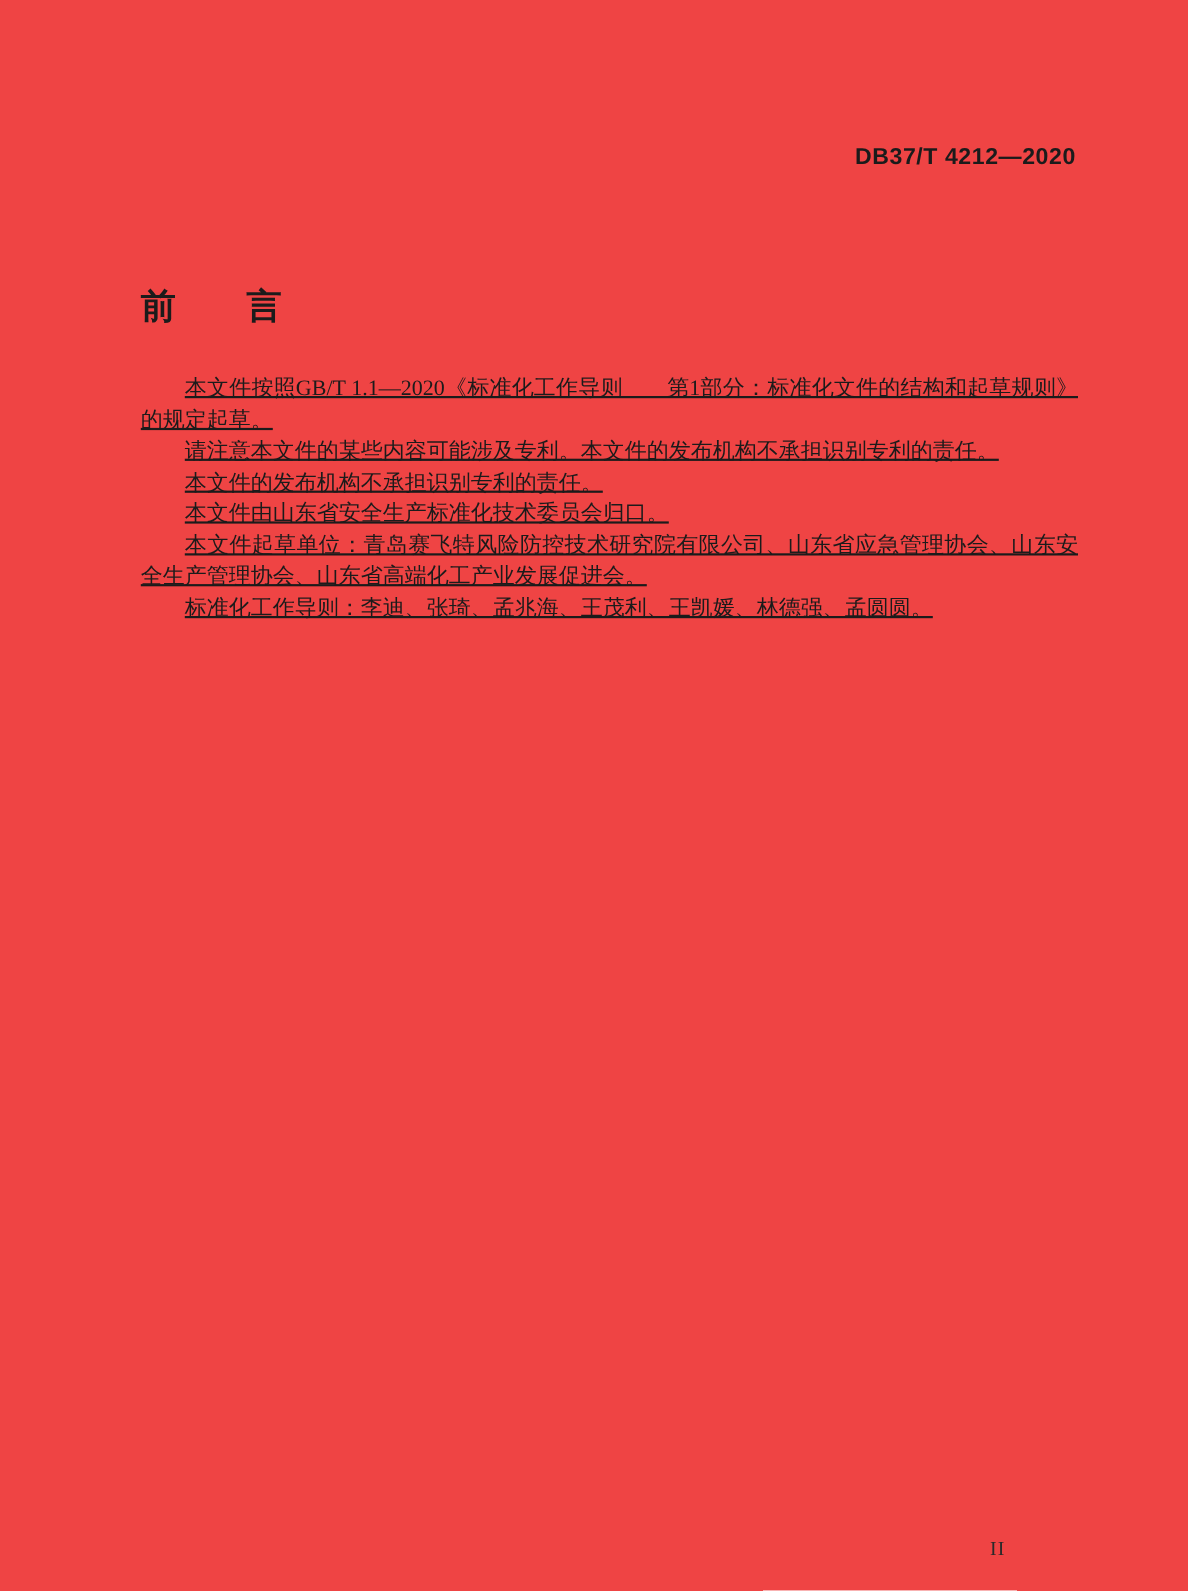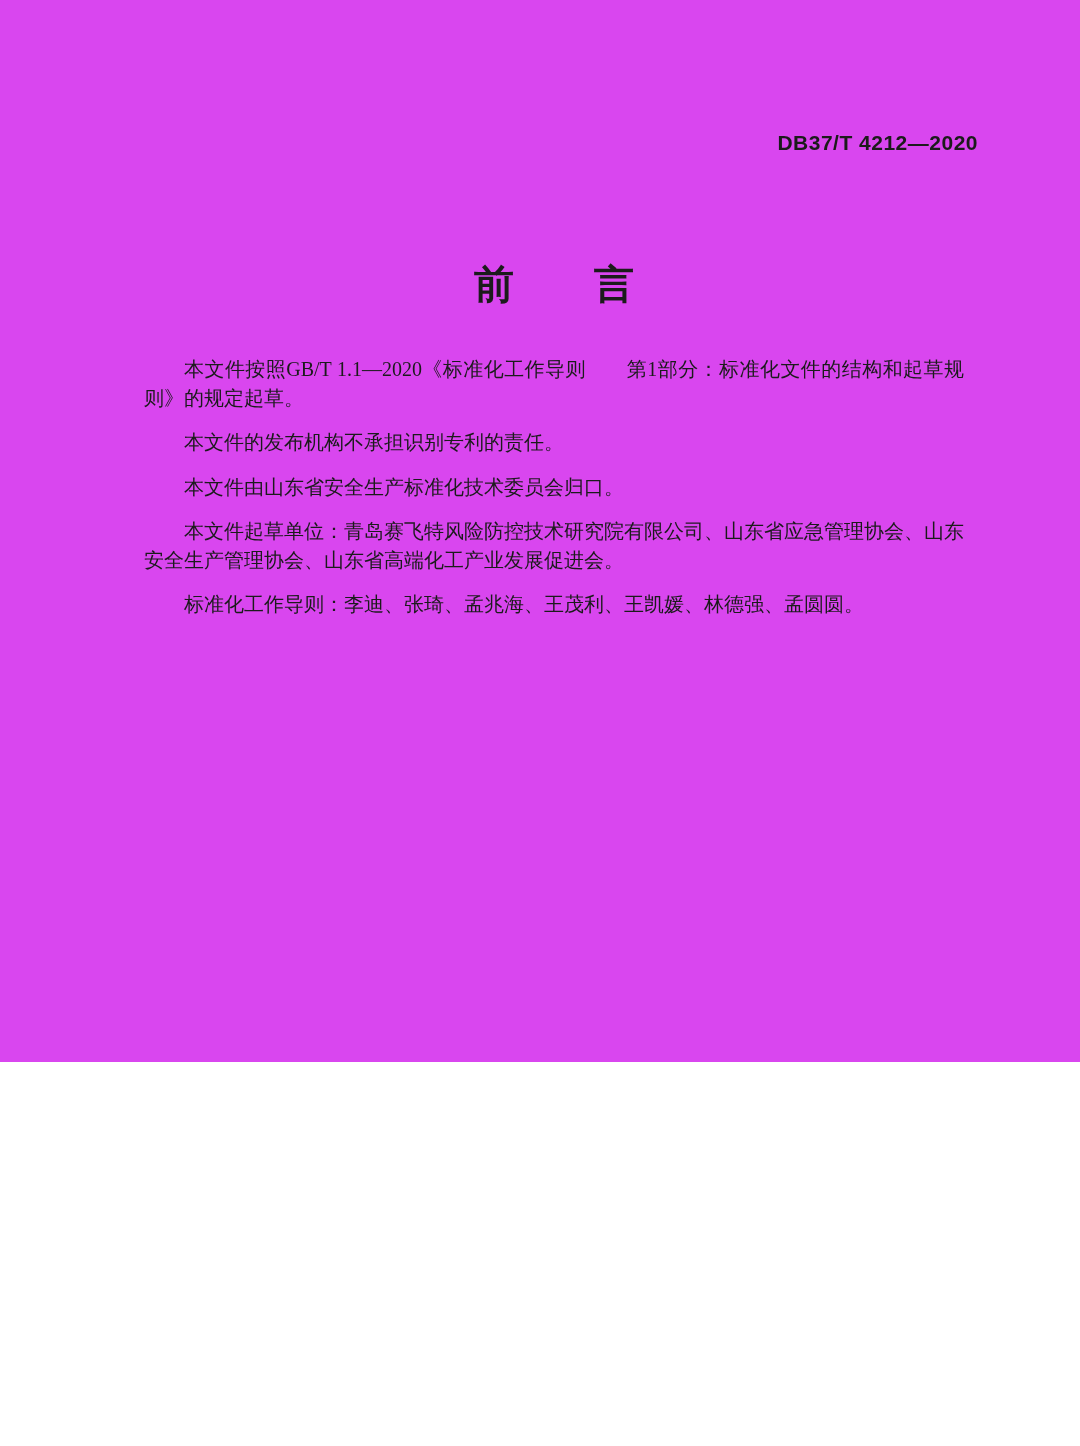--- a/index.html
+++ b/index.html
@@ -3,60 +3,60 @@
   <meta charset="utf-8">
   <style>
     html, body {
       margin: 0;
       padding: 0;
       background: #ffffff;
     }
     .page {
       position: relative;
       width: 1080px;
-      height: 1062px;
-      background: #d946ef;
+      height: 1446px;
+      background: #ef4444;
       color: #1b1b1b;
       overflow: hidden;
       font-family: "Liberation Serif", "DejaVu Serif", serif;
     }
     .doc-code {
       position: absolute;
       top: 131px;
       right: 102px;
       font-family: "Liberation Sans", "DejaVu Sans", sans-serif;
       font-weight: 700;
       font-size: 21px;
       letter-spacing: 0.5px;
       white-space: nowrap;
     }
     .doc-title {
       position: absolute;
       top: 234px;
       left: 128px;
       width: 852px;
-      text-align: center;
       font-family: "Liberation Sans", "DejaVu Sans", sans-serif;
       font-weight: 700;
-      font-size: 40px;
+      font-size: 32px;
       line-height: 46px;
       white-space: pre;
     }
     .foreword {
       position: absolute;
       top: 339px;
       left: 128px;
       width: 852px;
       font-size: 20px;
       line-height: 28.5px;
       text-align: justify;
     }
     .foreword p {
-      margin: 16px;
+      margin: 0;
       text-indent: 2em;
+      text-decoration: underline;
     }
     .page-number {
       position: absolute;
       top: 1398px;
       left: 900px;
       width: 100px;
       text-align: left;
       font-size: 18px;
       letter-spacing: 1px;
       color: #2a2a2a;
@@ -66,20 +66,21 @@
 <body>
 
 <div class="page">
 
   <div class="doc-code">DB37/T 4212—2020</div>
 
   <h1 class="doc-title">前　　言</h1>
 
   <div class="foreword">
     <p>本文件按照GB/T 1.1—2020《标准化工作导则　　第1部分：标准化文件的结构和起草规则》的规定起草。</p>
+    <p>请注意本文件的某些内容可能涉及专利。本文件的发布机构不承担识别专利的责任。</p>
     <p>本文件的发布机构不承担识别专利的责任。</p>
     <p>本文件由山东省安全生产标准化技术委员会归口。</p>
     <p>本文件起草单位：青岛赛飞特风险防控技术研究院有限公司、山东省应急管理协会、山东安全生产管理协会、山东省高端化工产业发展促进会。</p>
     <p>标准化工作导则：李迪、张琦、孟兆海、王茂利、王凯媛、林德强、孟圆圆。</p>
   </div>
 
   <div class="page-number">II</div>
 
 </div>
 

